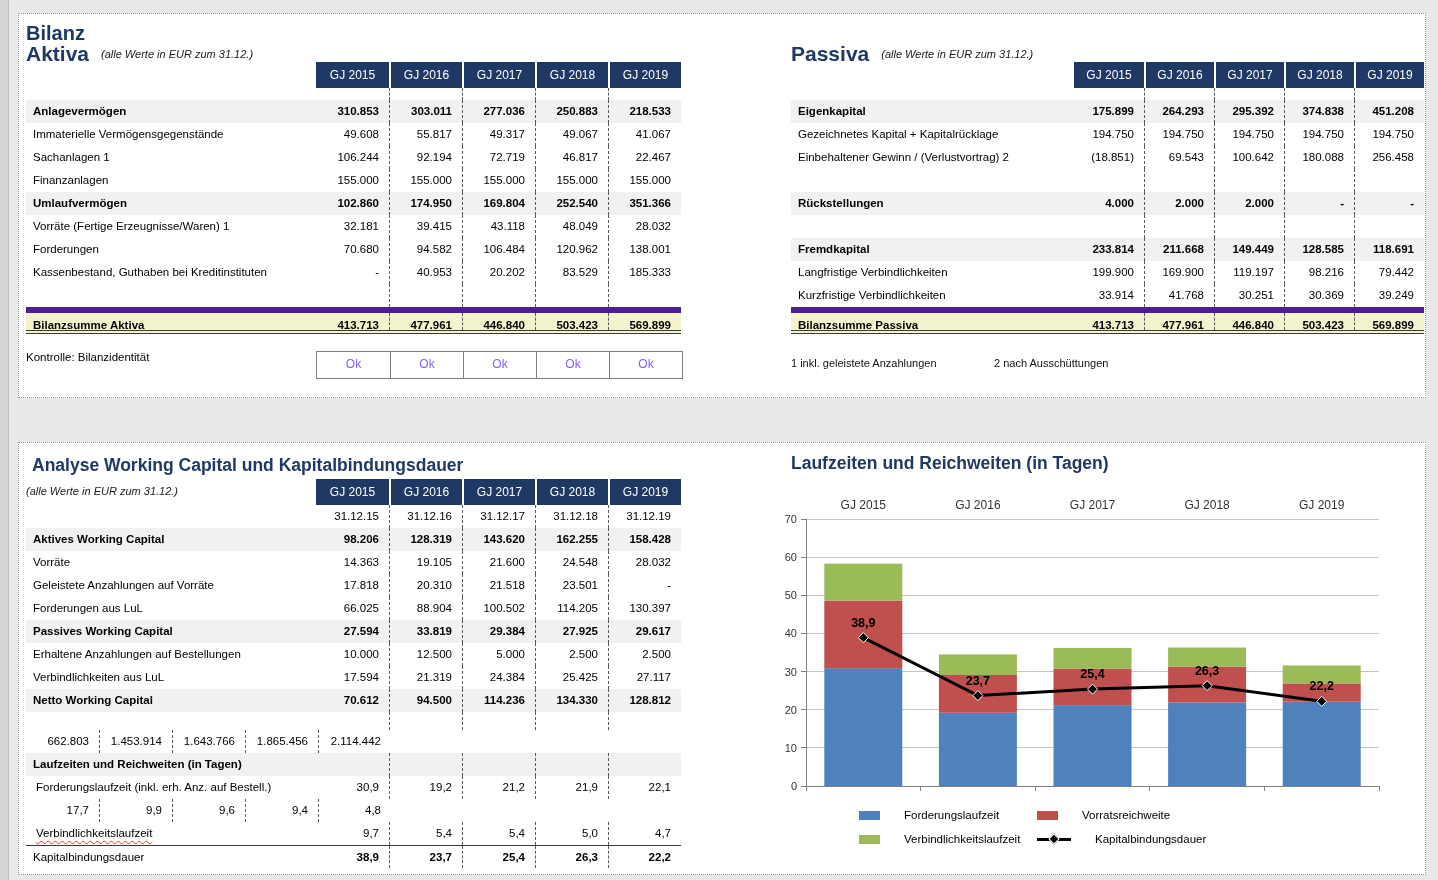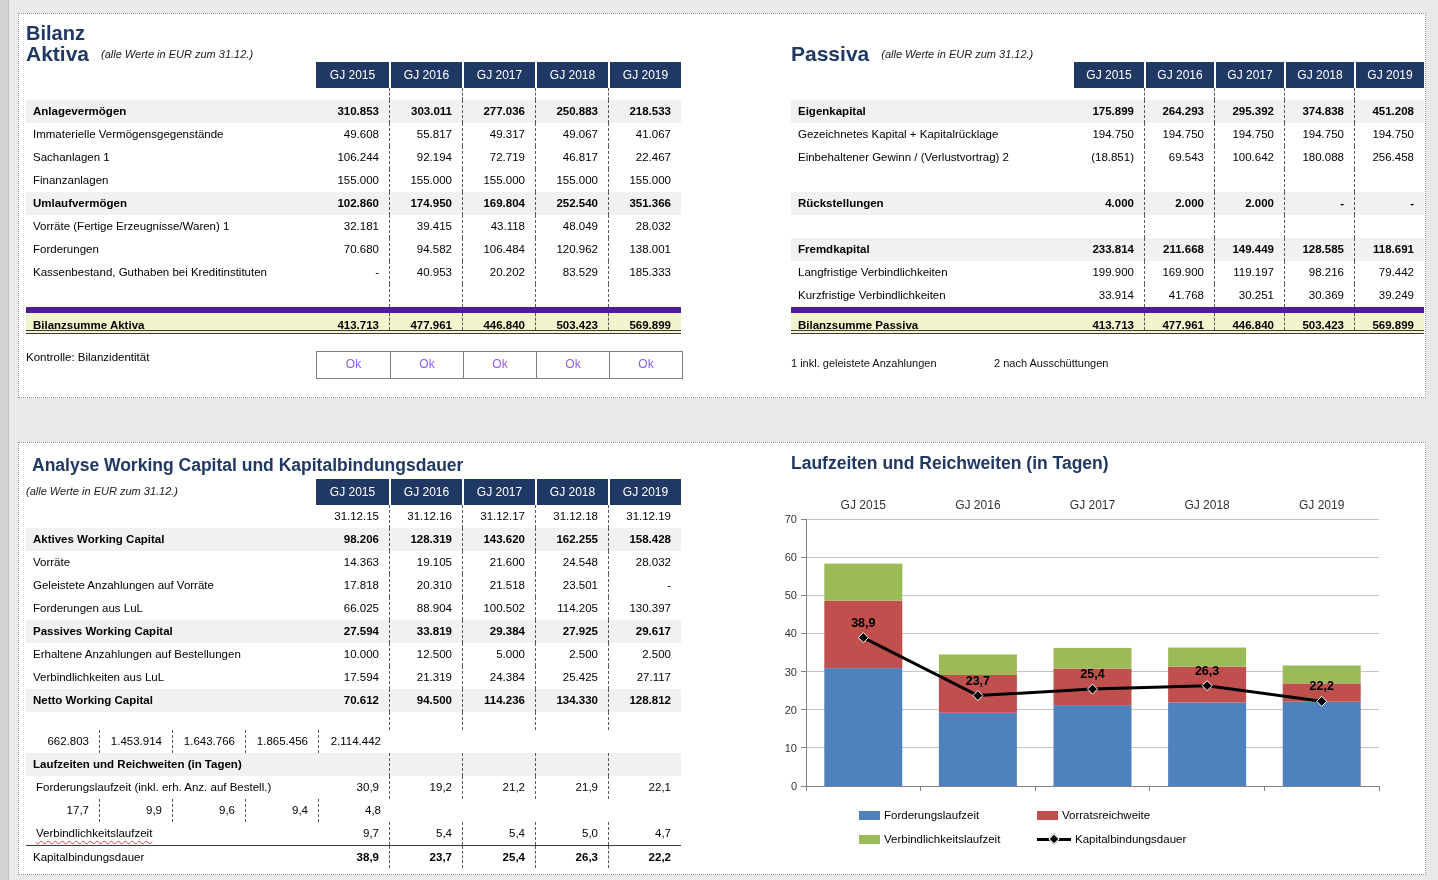--- a/index.html
+++ b/index.html
@@ -39,21 +39,21 @@
   .k-label { flex:0 0 290px; }
   .ok-boxes { display:flex; border:1px solid #7f7f7f; }
   .ok-cell { width:73px; height:26px; line-height:24px; text-align:center; color:#8b5cf6;
              font-size:12px; border-left:1px solid #7f7f7f; }
   .ok-cell.first { border-left:none; }
 
   .footnote { position:absolute; font-size:11px; color:#111; white-space:nowrap; }
 
   .legend { position:absolute; display:grid; grid-template-columns:178px auto; row-gap:12px; column-gap:0;
             font-size:11.5px; }
-  .legend-item { display:flex; align-items:center; white-space:nowrap; }
+  .legend-item { display:flex; align-items:center; white-space:nowrap;gap:20px; }
   .swatch { width:21px; height:9px; margin-right:4px; display:inline-block; }
   .line-swatch { position:relative; width:34px; height:3px; background:#000; margin-right:4px; display:inline-block; }
   .line-swatch .dm { position:absolute; left:13px; top:-3px; width:8px; height:8px; background:#000;
                      border:1px solid #fff; transform:rotate(45deg); }
   svg text { font-family:"Liberation Sans", sans-serif; }
 </style>
 </head>
 <body>
 
 <div class="screen">

